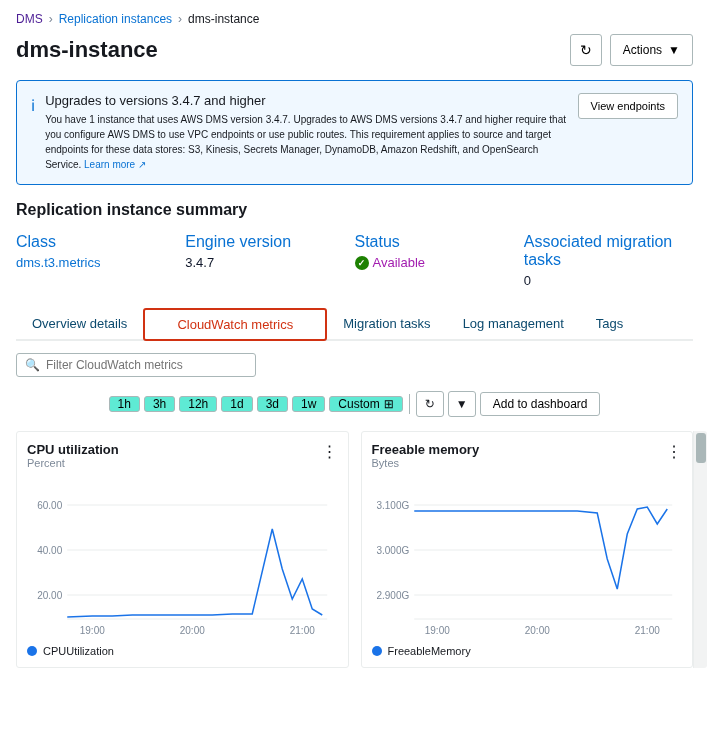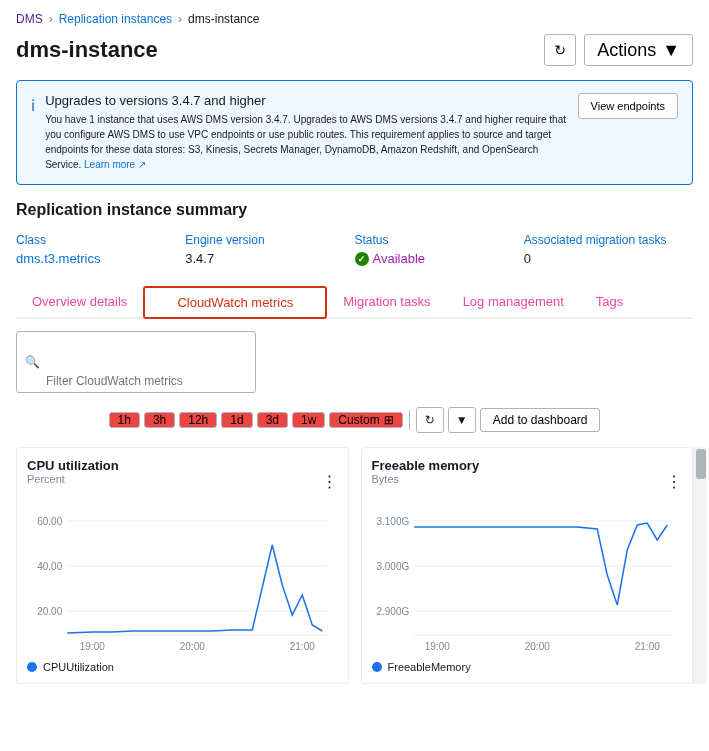--- a/index.html
+++ b/index.html
@@ -61,21 +61,21 @@
     .btn-actions {
       border: 1px solid #aab7b8;
       background: #fff;
       border-radius: 3px;
       height: 32px;
       padding: 0 12px;
       display: flex;
       align-items: center;
       gap: 6px;
       cursor: pointer;
-      font-size: 18px;
+      font-size: 12px;
     }
     .alert-box {
       border: 1px solid #0972d3;
       border-radius: 4px;
       padding: 12px 14px;
       background: #f0f8ff;
       display: flex;
       gap: 10px;
       margin-bottom: 16px;
       position: relative;
@@ -118,21 +118,21 @@
       font-weight: 700;
       margin-bottom: 14px;
     }
     .summary-grid {
       display: grid;
       grid-template-columns: 1fr 1fr 1fr 1fr;
       gap: 0;
       margin-bottom: 20px;
     }
     .summary-item label {
-      font-size: 12px;
+      font-size: 16px;
       color: #0972d3;
       display: block;
       margin-bottom: 4px;
     }
     .summary-item .value {
       font-size: 13px;
       color: #0972d3;
     }
     .summary-item .value.black {
       color: #0f172a;
@@ -161,21 +161,21 @@
     }
     .tabs-bar {
       display: flex;
       border-bottom: 2px solid #eaeded;
       margin-bottom: 12px;
     }
     .tab {
       padding: 8px 16px;
       cursor: pointer;
       font-size: 13px;
-      color: #ec4899;
+      color: #0c4a6e;
       border: none;
       background: none;
       border-bottom: 2px solid transparent;
       margin-bottom: -2px;
     }
     .tab.active {
       color: #d13212;
       border-bottom: 2px solid #d13212;
       border: 2px solid #d13212;
       border-radius: 3px;
@@ -196,32 +196,31 @@
       color: #7d8998;
       margin-right: 6px;
       font-size: 12px;
     }
     .filter-input {
       border: none;
       outline: none;
       font-size: 12px;
       color: #7d8998;
       width: 100%;
-      margin-top: 38px;
     }
     .time-controls {
       display: flex;
       align-items: center;
       justify-content: center;
       gap: 4px;
       margin-bottom: 14px;
     }
     .time-btn {
       border: 1px solid #aab7b8;
-      background: #ef4444;
+      background: #5eead4;
       border-radius: 3px;
       padding: 0 8px;
       font-size: 12px;
       cursor: pointer;
     }
     .time-btn.custom {
       display: flex;
       align-items: center;
       gap: 4px;
     }
@@ -258,21 +257,21 @@
     }
     .chart-card {
       border: 1px solid #eaeded;
       border-radius: 3px;
       padding: 10px;
       background: #fff;
     }
     .chart-header {
       display: flex;
       justify-content: space-between;
-      align-items: flex-end;
+      align-items: flex-start;
       margin-bottom: 4px;
     }
     .chart-title {
       font-size: 13px;
       font-weight: 600;
     }
     .chart-subtitle {
       font-size: 11px;
       color: #7d8998;
       margin-bottom: 6px;

